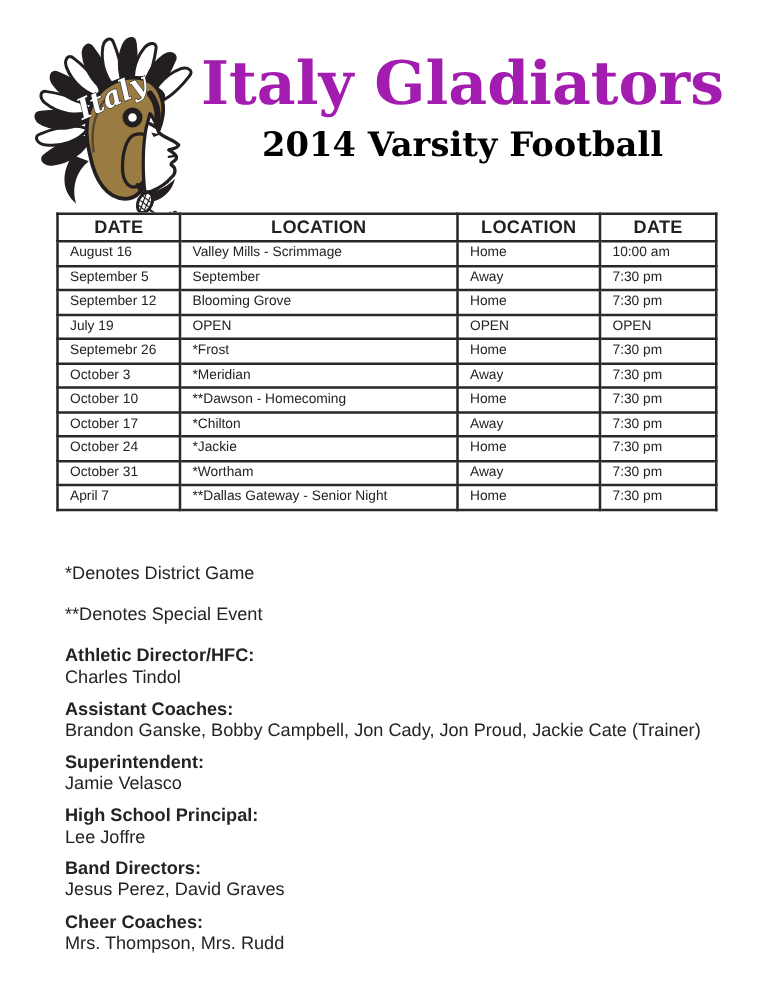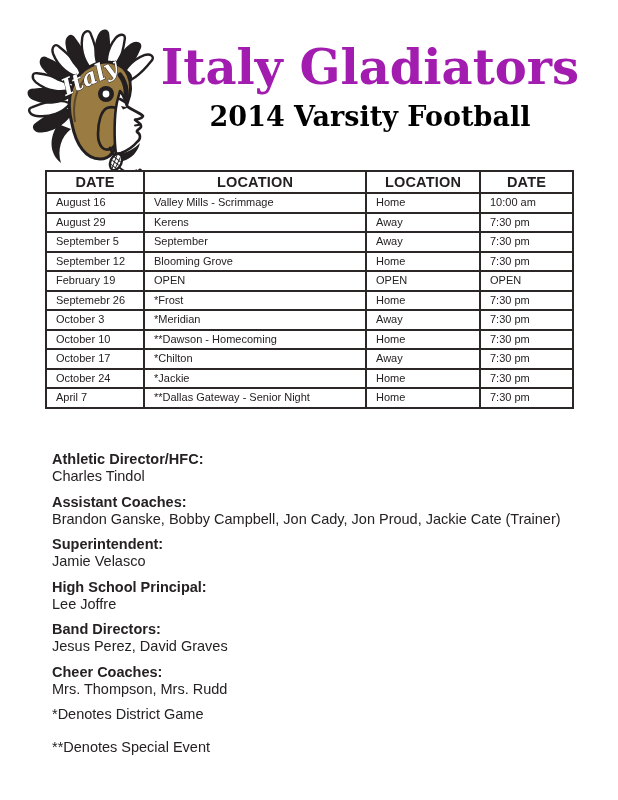--- a/index.html
+++ b/index.html
@@ -168,39 +168,33 @@
         </tr>
     </thead>
     <tbody>
         <tr>
           <td>August 16</td>
           <td>Valley Mills - Scrimmage</td>
           <td>Home</td>
           <td>10:00 am</td>
         </tr>
         <tr>
-          <td>August 29</td>
-          <td>Kerens</td>
-          <td>Away</td>
-          <td>7:30 pm</td>
-        </tr>
-        <tr>
           <td>September 5</td>
           <td>September</td>
           <td>Away</td>
           <td>7:30 pm</td>
         </tr>
         <tr>
           <td>September 12</td>
           <td>Blooming Grove</td>
           <td>Home</td>
           <td>7:30 pm</td>
         </tr>
         <tr>
-          <td>February 19</td>
+          <td>July 19</td>
           <td>OPEN</td>
           <td>OPEN</td>
           <td>OPEN</td>
         </tr>
         <tr>
           <td>Septemebr 26</td>
           <td>*Frost</td>
           <td>Home</td>
           <td>7:30 pm</td>
         </tr>
@@ -222,54 +216,60 @@
           <td>Away</td>
           <td>7:30 pm</td>
         </tr>
         <tr>
           <td>October 24</td>
           <td>*Jackie</td>
           <td>Home</td>
           <td>7:30 pm</td>
         </tr>
         <tr>
+          <td>October 31</td>
+          <td>*Wortham</td>
+          <td>Away</td>
+          <td>7:30 pm</td>
+        </tr>
+        <tr>
           <td>April 7</td>
           <td>**Dallas Gateway - Senior Night</td>
           <td>Home</td>
           <td>7:30 pm</td>
         </tr>
       </tbody>
   </table>
 
   <div class="footer">
-    <div>
-        <div class="staff-group">
-          <div class="staff-role">Athletic Director/HFC:</div>
-          <div class="staff-names">Charles Tindol</div>
-        </div>
-        <div class="staff-group">
-          <div class="staff-role">Assistant Coaches:</div>
-          <div class="staff-names">Brandon Ganske, Bobby Campbell, Jon Cady, Jon Proud, Jackie Cate (Trainer)</div>
-        </div>
-        <div class="staff-group">
-          <div class="staff-role">Superintendent:</div>
-          <div class="staff-names">Jamie Velasco</div>
-        </div>
-        <div class="staff-group">
-          <div class="staff-role">High School Principal:</div>
-          <div class="staff-names">Lee Joffre</div>
-        </div>
-        <div class="staff-group">
-          <div class="staff-role">Band Directors:</div>
-          <div class="staff-names">Jesus Perez, David Graves</div>
-        </div>
-        <div class="staff-group">
-          <div class="staff-role">Cheer Coaches:</div>
-          <div class="staff-names">Mrs. Thompson, Mrs. Rudd</div>
-        </div>
-      </div>
     <div>
         <div class="note">*Denotes District Game</div>
         <div class="note">**Denotes Special Event</div>
       </div>
+    <div>
+        <div class="staff-group">
+          <div class="staff-role">Athletic Director/HFC:</div>
+          <div class="staff-names">Charles Tindol</div>
+        </div>
+        <div class="staff-group">
+          <div class="staff-role">Assistant Coaches:</div>
+          <div class="staff-names">Brandon Ganske, Bobby Campbell, Jon Cady, Jon Proud, Jackie Cate (Trainer)</div>
+        </div>
+        <div class="staff-group">
+          <div class="staff-role">Superintendent:</div>
+          <div class="staff-names">Jamie Velasco</div>
+        </div>
+        <div class="staff-group">
+          <div class="staff-role">High School Principal:</div>
+          <div class="staff-names">Lee Joffre</div>
+        </div>
+        <div class="staff-group">
+          <div class="staff-role">Band Directors:</div>
+          <div class="staff-names">Jesus Perez, David Graves</div>
+        </div>
+        <div class="staff-group">
+          <div class="staff-role">Cheer Coaches:</div>
+          <div class="staff-names">Mrs. Thompson, Mrs. Rudd</div>
+        </div>
+      </div>
   </div>
 
 </div>
 
 </body></html>

